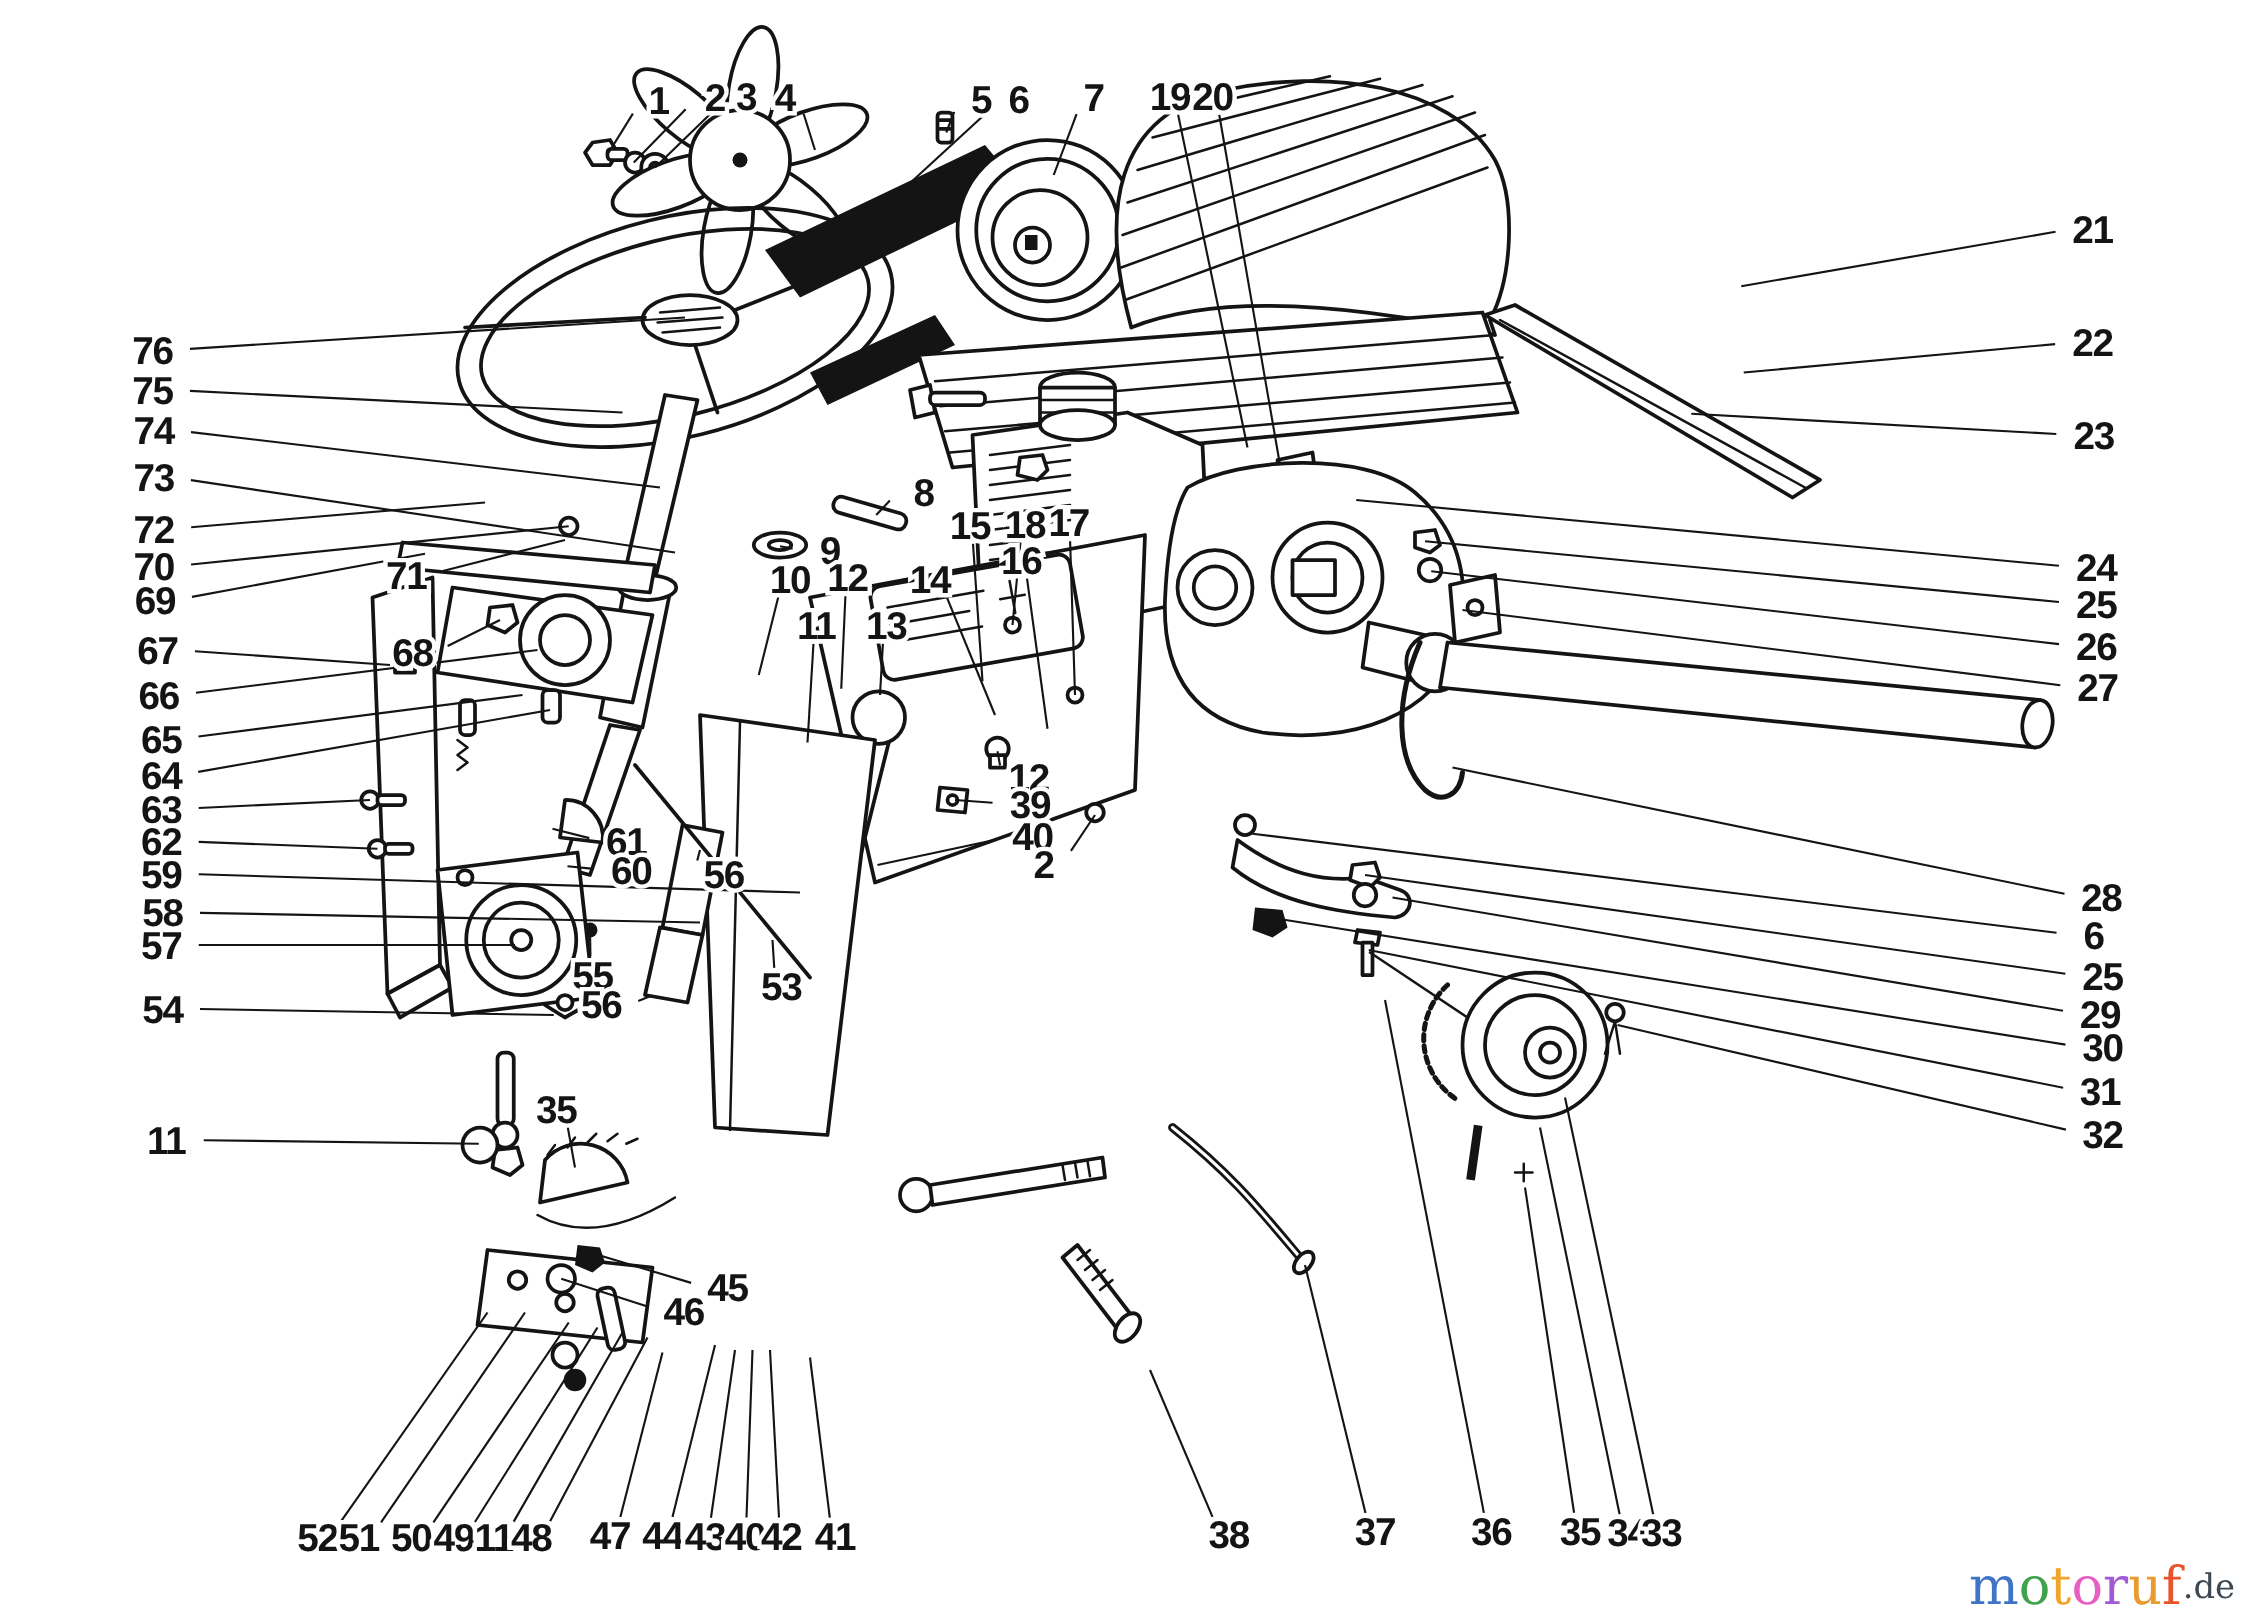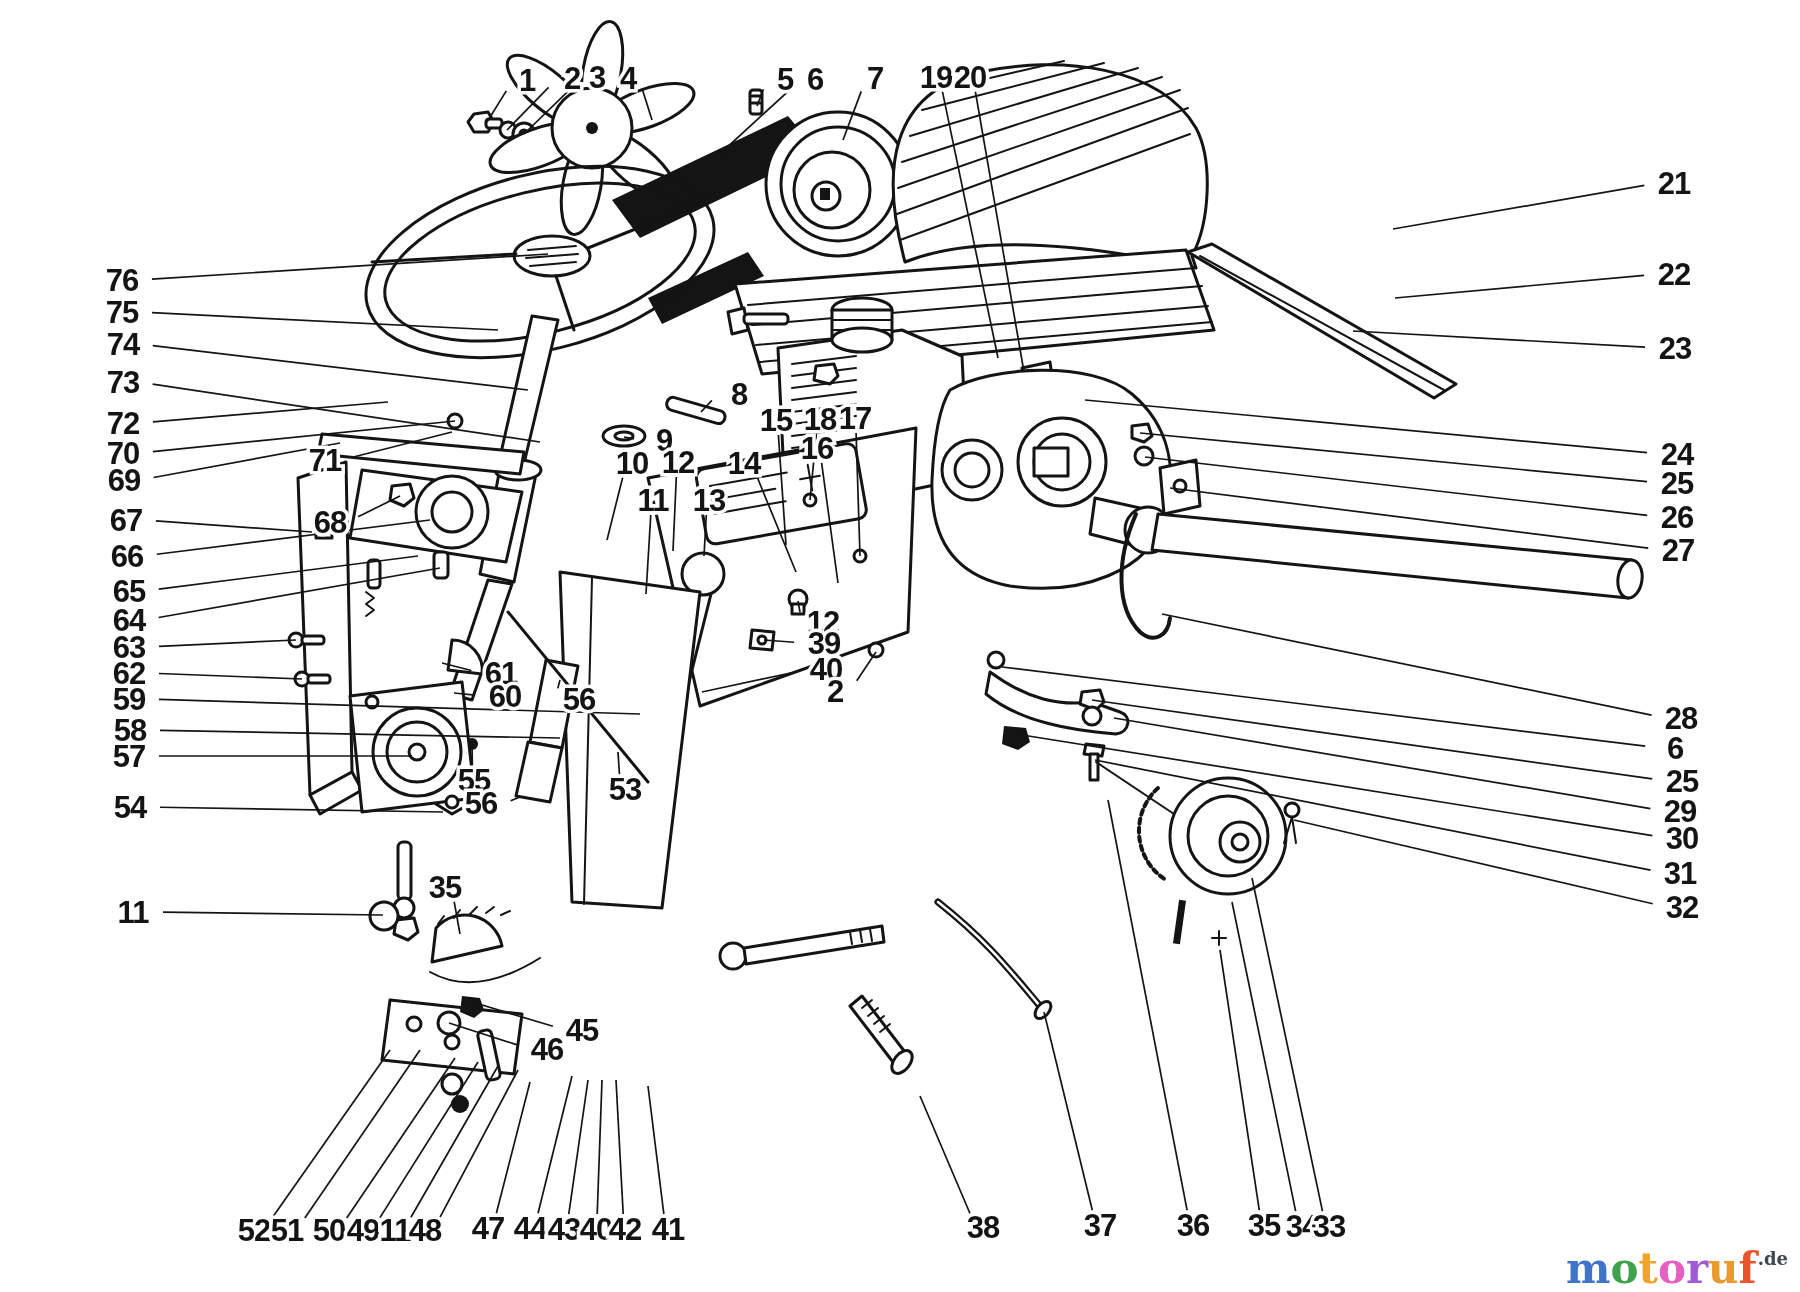--- a/index.html
+++ b/index.html
@@ -9,24 +9,24 @@
   svg *{vector-effect:none;}
   .art{stroke:#141414;stroke-width:3;fill:none;stroke-linecap:round;stroke-linejoin:round;}
   .art .fillw{fill:#ffffff;}
   .art .fillb{fill:#141414;stroke:none;}
   .art .thin{stroke-width:2;}
   .art .thick{stroke-width:4;}
   #leader-lines line{stroke:#141414;stroke-width:1.7;}
   #callout-labels text{font-family:"Liberation Sans","DejaVu Sans",sans-serif;font-weight:bold;
       font-size:31px;fill:#141414;text-anchor:middle;letter-spacing:-1px;
       paint-order:stroke;stroke:#ffffff;stroke-width:7px;}
-  .watermark{position:absolute;right:12px;bottom:2px;display:flex;align-items:flex-start;
-      font-family:"DejaVu Serif","Liberation Serif",serif;font-weight:700;}
+  .watermark{position:absolute;right:12px;bottom:2px;display:flex;align-items:center;
+      font-family:"DejaVu Serif","Liberation Serif",serif;font-weight:400;}
   .watermark .letters span{font-size:42px;line-height:1;}
-  .watermark .suffix{font-size:18px;margin-left:1px;}
+  .watermark .suffix{font-size:27px;margin-left:1px;}
 </style>
 </head>
 <body>
 
 <div class="stage">
 <svg id="diagram-svg" width="1800" height="1292" viewBox="0 0 1800 1292">
 
   <g class="art">
 
     <g>

